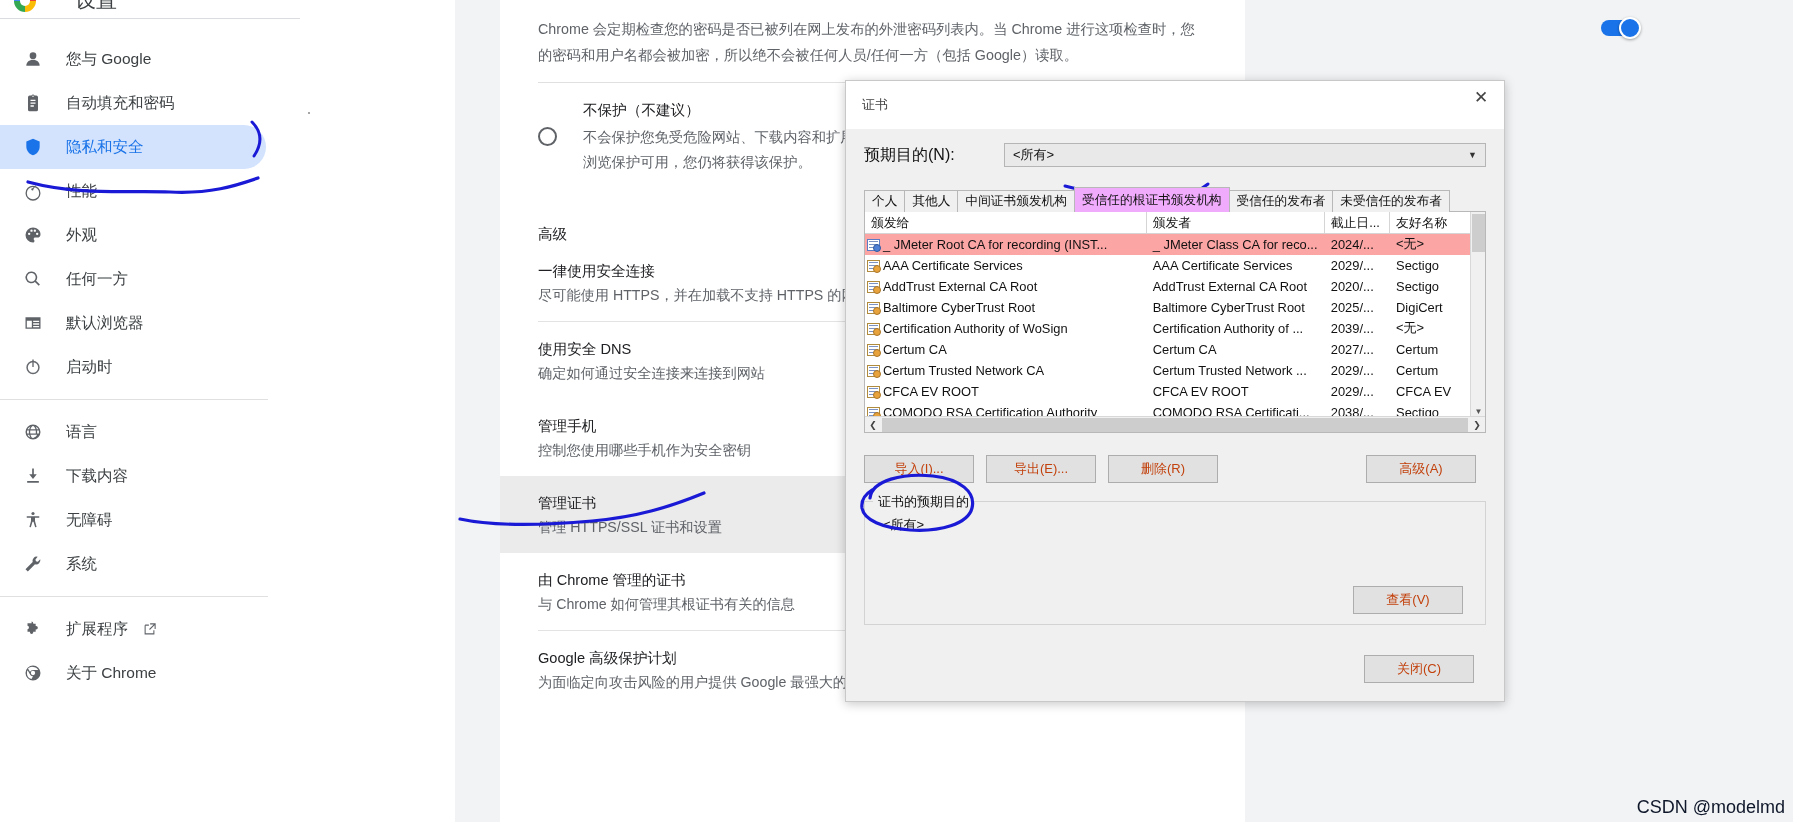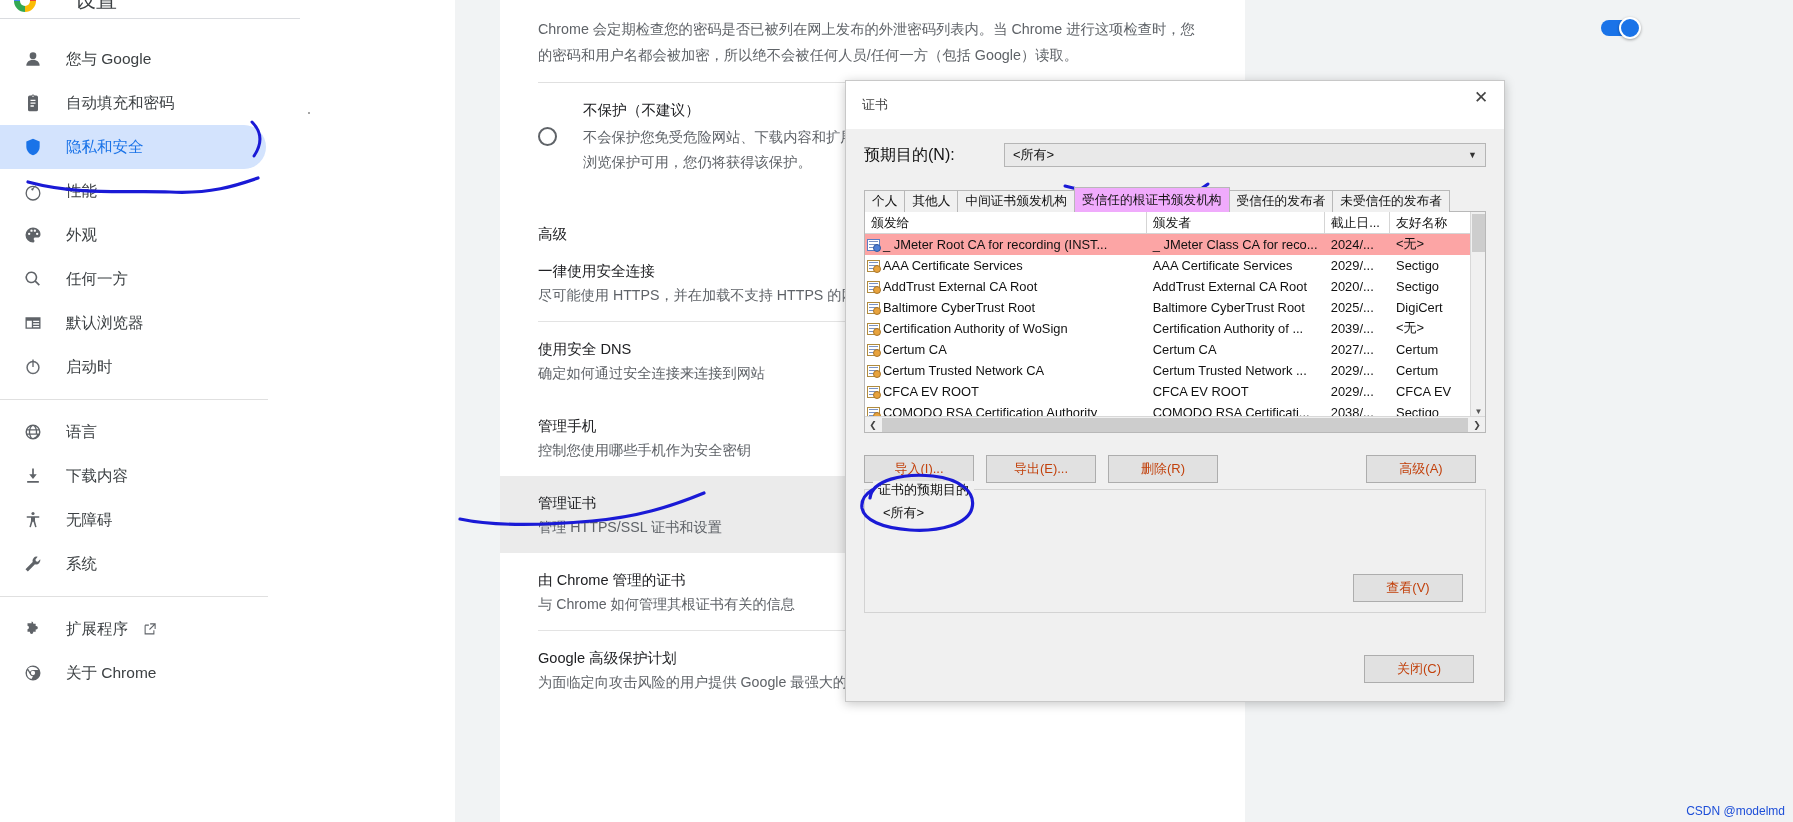--- a/index.html
+++ b/index.html
@@ -176,35 +176,35 @@
 
   .btn-row { display:flex; margin-top:22px; position:relative; }
   .wbtn {
     min-width:110px; height:28px; background:#e1e1e1; border:1px solid #adadad;
     font-size:13px; color:#c2410c; display:flex; align-items:center; justify-content:center;
     margin-right:12px; cursor:pointer;
   }
   .wbtn.right { position:absolute; right:8px; margin-right:2px; }
 
   .group {
-    margin-top:6px; border:1px solid #d3d3d3; position:relative;
+    margin-top:18px; border:1px solid #d3d3d3; position:relative;
     height:124px; padding:14px 12px;
   }
   .group-legend {
     position:absolute; left:8px; top:-9px; background:#f0f0f0; padding:0 5px;
     font-size:13px; color:#111;
   }
   .group-text { font-size:13px; color:#111; padding-left:6px; }
   #view-btn { position:absolute; right:10px; bottom:10px; }
   #close-btn { position:absolute; right:18px; bottom:18px; }
 
   
   .scribble { position:absolute; pointer-events:none; }
   #wm {
-    position:absolute; right:8px; bottom:4px; font-size:12px; color:#1d4ed8;
+    position:absolute; right:8px; bottom:4px; font-size:18px; color:#0f172a;
     font-family:"Liberation Sans",sans-serif;
     margin-top:48px;
   }
   #dot { position:absolute; left:308px; top:112px; width:2px; height:2px; background:#888; border-radius:50%; }
 </style>
 </head>
 <body>
 
 <div id="top-strip">
   <div id="gl"></div>

